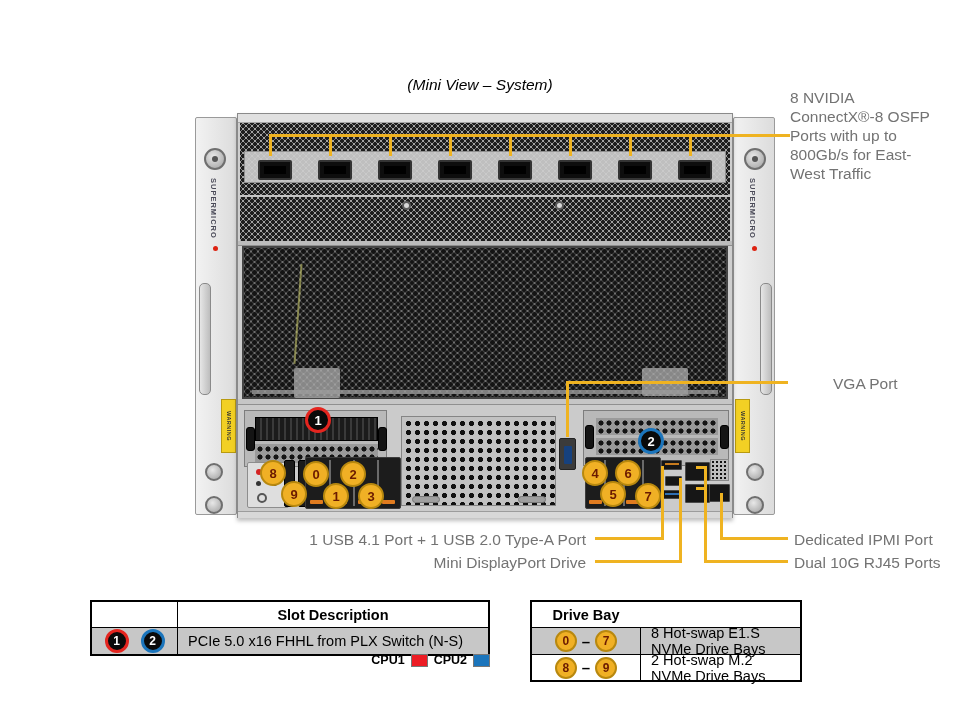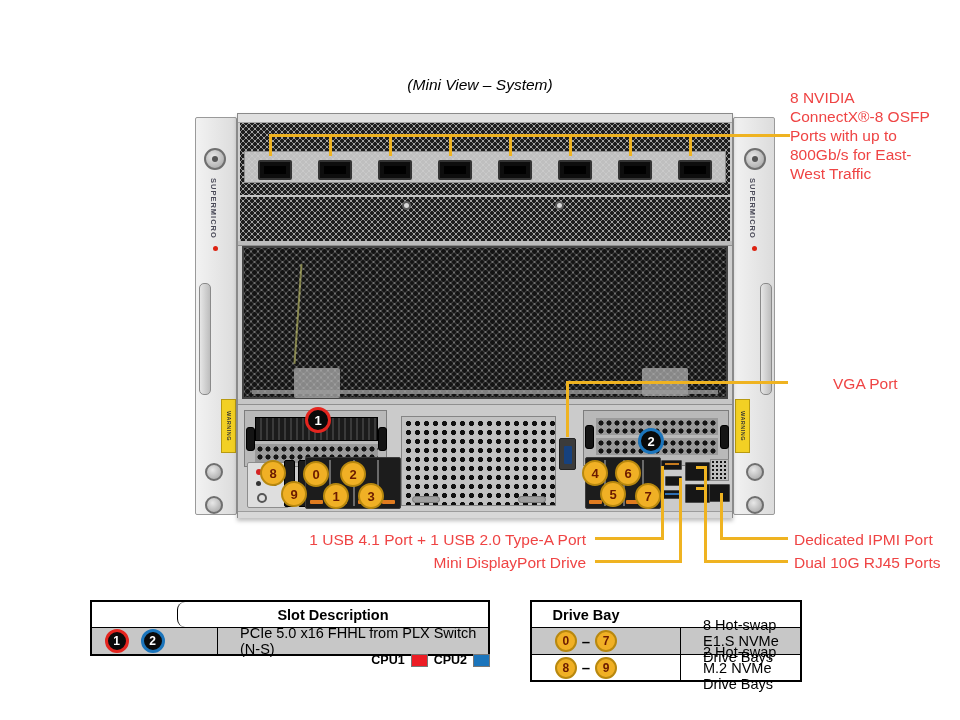--- a/index.html
+++ b/index.html
@@ -3,21 +3,21 @@
 <meta charset="utf-8">
 <style>
   * { margin:0; padding:0; box-sizing:border-box; }
   html,body { background:#fff; }
   body { font-family:"Liberation Sans", sans-serif; color:#000; }
   #stage { position:relative; width:960px; height:720px; background:#ffffff; overflow:hidden; }
   .abs { position:absolute; }
 
   
   .title { font-style:italic; font-size:15.5px; text-align:center; }
-  .callout-label { font-size:15.5px; line-height:19px; color:#ef4444; }
+  .callout-label { font-size:15.5px; line-height:19px; color:#737373; }
   .lbl-right { text-align:right; }
 
   
   .gold { background:#EFB321; }
 
   
   .chassis { left:195px; top:113px; width:580px; height:405px; }
   .ear { top:4px; width:42px; height:398px; background:linear-gradient(90deg,#f2f2f2,#dcdcdc); border:1px solid #9a9a9a; border-radius:2px; }
   .thumbscrew { width:22px; height:22px; border-radius:50%; background:radial-gradient(circle at 40% 35%, #e8e8e8, #9f9f9f); border:2px solid #6f6f6f; }
   .screwdot { width:6px; height:6px; border-radius:50%; background:#555; left:6px; top:6px; }
@@ -67,21 +67,21 @@
   .tbl-gold { width:22px; height:22px; background:#F0B025; border:2px solid #B8880E; color:#6B1A00; font-size:12px; }
   .tbl-slot { width:24px; height:24px; background:#0a0a0a; color:#fff; font-size:12px; }
 
   
   .dtable { border:2px solid #000; background:#fff; }
   .trow { display:flex; border-top:1px solid #000; }
   .trow.first { border-top:none; }
   .tcell { display:flex; align-items:center; justify-content:center; border-left:1px solid #000; padding:0 6px; }
   .tcell.first { border-left:none; }
   .th { font-weight:bold; font-size:14.5px; }
-  .td-text { font-size:14.5px; justify-content:flex-start; padding-left:22px;margin-left:40px; }
+  .td-text { font-size:14.5px; justify-content:flex-start; padding-left:10px; }
   .row-gray { background:#C7C7C7; }
   .dash { font-weight:bold; font-size:15px; margin:0 5px; }
   .legend { display:flex; align-items:center; justify-content:flex-end; gap:6px; font-size:12.5px; font-weight:bold; }
   .swatch { width:17px; height:13px; display:inline-block; border:1px solid #777; }
 </style>
 </head>
 <body>
 
 <div id="stage">
 
@@ -290,21 +290,21 @@
   <div class="abs callout-label" style="left:790px; top:88px; width:152px;">8 NVIDIA ConnectX®-8 OSFP Ports with up to 800Gb/s for East-West Traffic</div>
   <div class="abs callout-label" style="left:833px; top:374px;">VGA Port</div>
   <div class="abs callout-label lbl-right" style="left:280px; top:530px; width:306px;">1 USB 4.1 Port + 1 USB 2.0 Type-A Port</div>
   <div class="abs callout-label lbl-right" style="left:280px; top:553px; width:306px;">Mini DisplayPort Drive</div>
   <div class="abs callout-label" style="left:794px; top:530px;">Dedicated IPMI Port</div>
   <div class="abs callout-label" style="left:794px; top:553px;">Dual 10G RJ45 Ports</div>
 
   <div class="abs dtable" style="left:90px; top:600px; width:400px;">
     <div class="trow first" style="height:25px;">
       <div class="tcell first" style="width:85px;"></div>
-      <div class="tcell th" style="flex:1;border-radius:8px;">Slot Description</div>
+      <div class="tcell th" style="flex:1;">Slot Description</div>
     </div>
     <div class="trow row-gray" style="height:27px;">
       <div class="tcell first" style="width:85px; gap:12px;">
         <span class="badge tbl-slot ring-red">
             <span>1</span>
           </span>
         <span class="badge tbl-slot ring-blue">
             <span>2</span>
           </span>
       </div>

